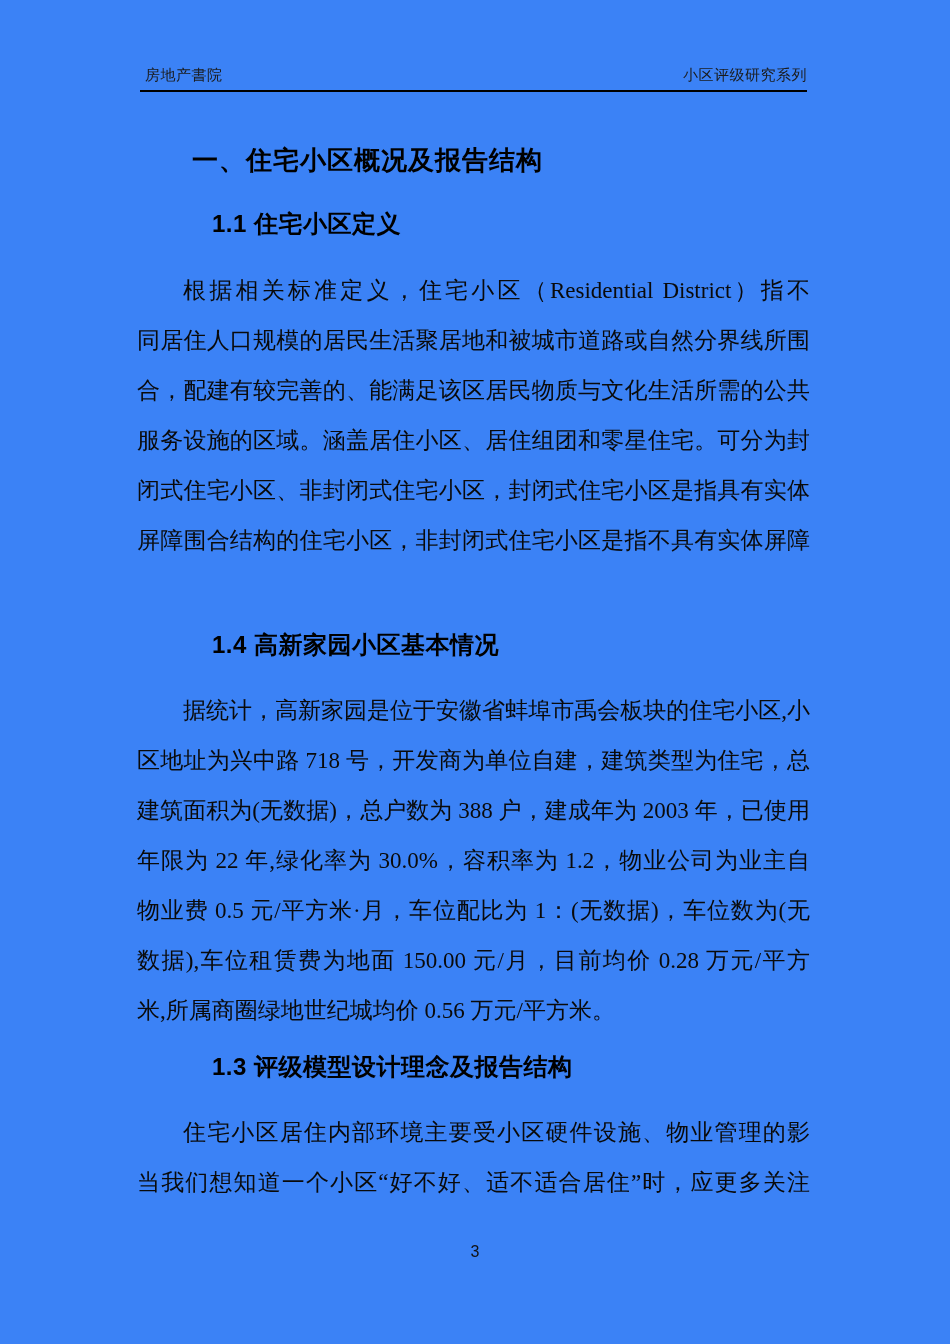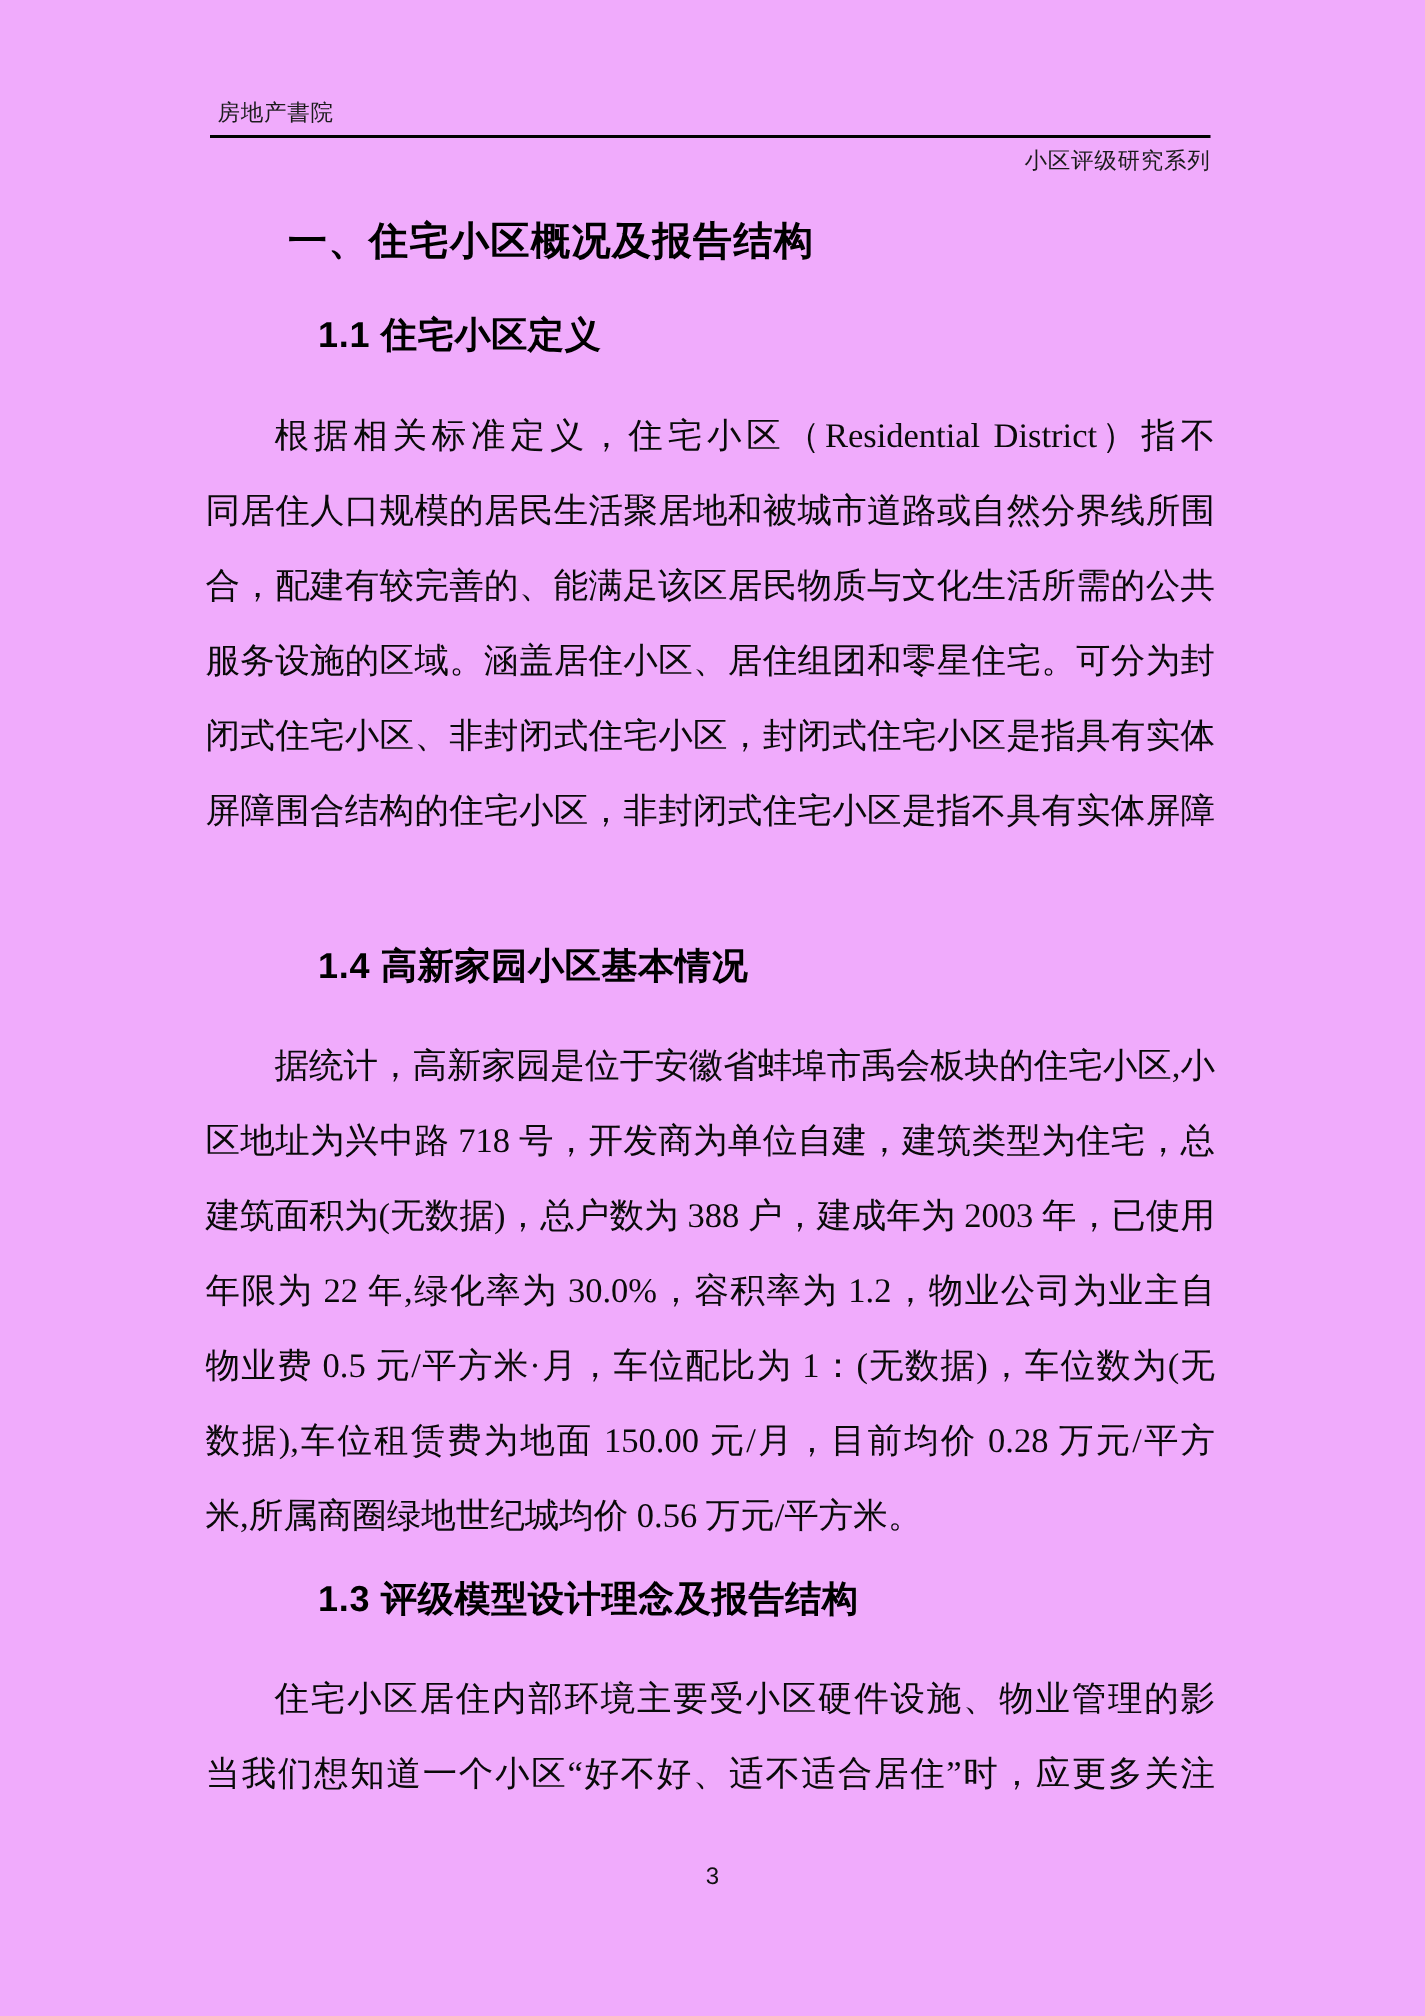--- a/index.html
+++ b/index.html
@@ -4,32 +4,32 @@
 <style>
   html, body { margin: 0; padding: 0; }
   body {
     width: 950px; height: 1344px;
     background: #ffffff;
     position: relative;
     font-family: "Liberation Serif", "DejaVu Serif", serif;
     color: #0a0a0a;
     overflow: hidden;
   }
-  .page { position: absolute; inset: 0; background: #f0abfc; }
+  .page { position: absolute; inset: 0; background: #3b82f6; }
 
   
   .hdr-left {
     position: absolute; left: 145px; top: 66px;
     font-family: "Liberation Sans", "DejaVu Sans", sans-serif;
     font-size: 15px; color: #1b1b1b; letter-spacing: 0.5px;
   }
   .hdr-right {
     position: absolute; right: 143px; top: 66px;
     font-family: Liberation Serif, serif;
-    font-size: 15px; color: #1b1b1b; letter-spacing: 0.5px; margin-top: 32px;
+    font-size: 15px; color: #1b1b1b; letter-spacing: 0.5px;
   }
   .hdr-rule {
     position: absolute; left: 140px; top: 90px;
     width: 667px; height: 2px; background: #000;
   }
 
   
   .doc-title {
     position: absolute; left: 192px; top: 145px;
     font-family: "Liberation Sans", "DejaVu Sans", sans-serif;

